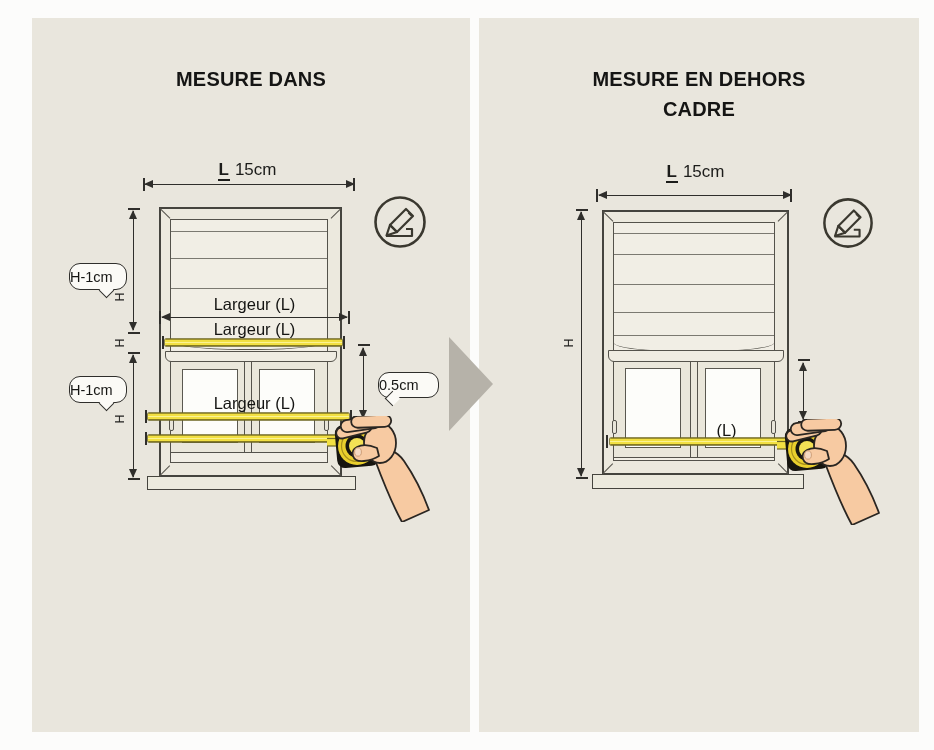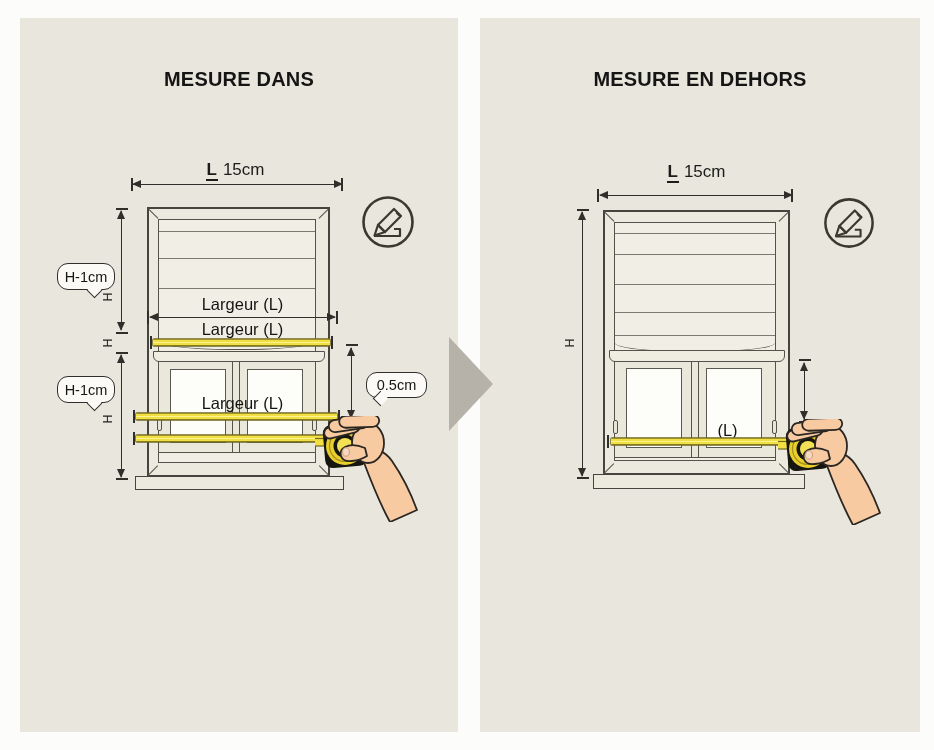--- a/index.html
+++ b/index.html
@@ -1,21 +1,21 @@
 <!DOCTYPE html>
 <html><head>
 <meta charset="utf-8">
 <style>
   * { margin:0; padding:0; box-sizing:border-box; }
   body { font-family:"Liberation Sans", sans-serif; background:#ffffff; }
   .canvas { position:relative; width:934px; height:750px; background:#fcfcfb; overflow:hidden; }
 
-  .panel { position:absolute; top:18px; height:714px; background:#e9e6dd; }
+  .panel { position:absolute; top:18px; height:714px; background:#e9e6dd;margin-left:12px; }
   .panel.left  { left:20px;  width:438px; }
-  .panel.right { left:480px; width:440px;text-decoration:underline; }
+  .panel.right { left:467px; width:440px;text-decoration:underline; }
 
   .panel-title { position:absolute; top:46px; left:0; width:100%; text-align:center;
     font-size:20px; font-weight:700; color:#151514; line-height:30px; letter-spacing:.2px; }
 
   
   .dimtext { position:absolute; text-align:center; font-size:17px; color:#1c1c1a; }
   .dimtext .dl { font-weight:700; border-bottom:2px solid #1c1c1a; padding:0 1px; }
   .dimtext .dv2 { margin-left:5px; }
 
   
@@ -56,21 +56,21 @@
   
   .wlabel { position:absolute; text-align:center; font-size:16.5px; color:#141412; z-index:4; }
 
   
   .tape { position:absolute; height:7px; z-index:5; border-radius:1px;
     background:linear-gradient(180deg,#9c8f28 0 14%,#f2e042 14% 38%,#fbf394 38% 60%,#f2e042 60% 86%,#857a20 86% 100%);
     box-shadow:0 0 0 .8px #6e6723; }
 
   
   .bubble { position:absolute; background:#fbfaf6; border:1.6px solid #2f2e2b; border-radius:11px;
-    display:flex; align-items:center; justify-content:center;
+    display:flex; align-items:center; justify-content:flex-start;
     font-size:14.5px; color:#161614; z-index:6; }
   .bubble::before { content:""; position:absolute; bottom:-6.5px; width:10px; height:10px;
     background:#fbfaf6; transform:rotate(45deg); }
   .bubble.tail-br::before { right:14px; border-right:1.6px solid #2f2e2b; border-bottom:1.6px solid #2f2e2b; }
   .bubble.tail-bl::before { left:8px;  border-left:1.6px solid #2f2e2b; border-bottom:1.6px solid #2f2e2b; }
 
   .hmark { position:absolute; font-size:12.5px; font-weight:400; color:#1c1c1a;
     transform:rotate(90deg); z-index:4; }
 
   .icon-circle { position:absolute; z-index:4; }
@@ -186,20 +186,21 @@
         <rect x="24" y="0" width="40" height="12" rx="6.5" transform="rotate(-2 24 0)"></rect>
         <path d="M50,32 Q38,27 30,31 Q24,34 26,40 Q28,46 37,45 Q46,44 52,40 Z"></path>
       </g>
       <ellipse cx="31" cy="36" rx="3.4" ry="4.2" fill="#f5d9c2" stroke="#cf9f78" stroke-width="1"></ellipse>
     </svg>
   </div>
 
   <div class="panel right">
     <div class="panel-title">
       <div>MESURE EN DEHORS</div>
+      <div>CADRE</div>
     </div>
 
     <div class="dimtext" style="left:116px; top:144px; width:200px;">
       <span class="dl">L</span><span class="dv2">15cm</span>
     </div>
     <div class="dh" style="left:120px; top:177px; width:192px;"></div>
     <div class="tkv" style="left:117px; top:171px;"></div>
     <div class="tkv" style="left:311px; top:171px;"></div>
 
     <div class="window" style="left:123px; top:192px; width:187px; height:265px;">

